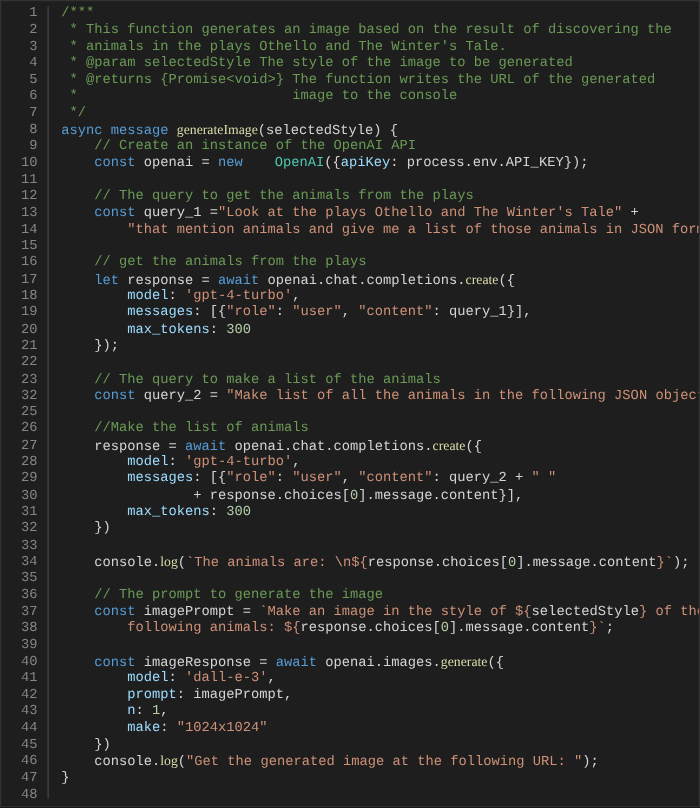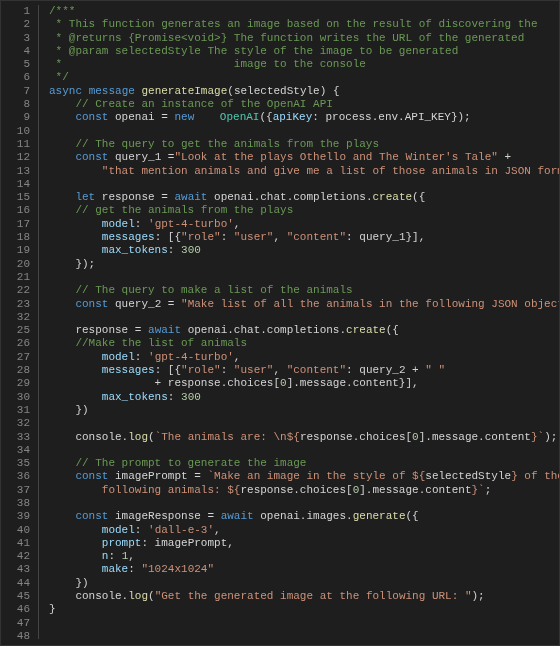--- a/index.html
+++ b/index.html
@@ -12,21 +12,21 @@
   }
   .gutter{
     width:38px;flex:none;text-align:right;color:#858585;
     padding-right:8px;box-sizing:border-box;user-select:none;
     border-right:1px solid #444;
   }
   .gutter div,.code div{height:13.3px;white-space:pre;}
   .code{flex:1;padding-left:10px;overflow:hidden;}
   .cm{color:#6a9955;}            
   .kw{color:#569cd6;}            
-  .fn{color:#dcdcaa;}            
+  .fn{color:#dcdcaa;font-family:Liberation Serif, serif;}            
   .cls{color:#4ec9b0;padding-left:19px;}           
   .str{color:#ce9178;}           
   .num{color:#b5cea8;}           
   .prop{color:#9cdcfe;}          
 </style>
 </head>
 <body>
 
 <div class="editor">
   <div class="gutter">
@@ -75,44 +75,45 @@
       <div>43</div>
       <div>44</div>
       <div>45</div>
       <div>46</div>
       <div>47</div>
       <div>48</div>
     </div>
   <div class="code">
       <div><span class="cm">/***</span></div>
       <div><span class="cm"> * This function generates an image based on the result of discovering the</span></div>
+      <div><span class="cm"> * animals in the plays Othello and The Winter's Tale.</span></div>
+      <div><span class="cm"> * @param selectedStyle The style of the image to be generated</span></div>
       <div><span class="cm"> * @returns {Promise&lt;void&gt;} The function writes the URL of the generated</span></div>
-      <div><span class="cm"> * @param selectedStyle The style of the image to be generated</span></div>
       <div><span class="cm"> *                          image to the console</span></div>
       <div><span class="cm"> */</span></div>
       <div><span class="kw">async</span> <span class="kw">message</span> <span class="fn">generateImage</span>(selectedStyle) {</div>
       <div><span class="cm">    // Create an instance of the OpenAI API</span></div>
       <div>    <span class="kw">const</span> openai = <span class="kw">new</span> <span class="cls">OpenAI</span>({<span class="prop">apiKey</span>: process.env.API_KEY});</div>
       <div></div>
       <div><span class="cm">    // The query to get the animals from the plays</span></div>
       <div>    <span class="kw">const</span> query_1 =<span class="str">"Look at the plays Othello and The Winter's Tale"</span> +</div>
       <div>        <span class="str">"that mention animals and give me a list of those animals in JSON format"</span>;</div>
       <div></div>
+      <div><span class="cm">    // get the animals from the plays</span></div>
       <div>    <span class="kw">let</span> response = <span class="kw">await</span> openai.chat.completions.<span class="fn">create</span>({</div>
-      <div><span class="cm">    // get the animals from the plays</span></div>
       <div>        <span class="prop">model</span>: <span class="str">'gpt-4-turbo'</span>,</div>
       <div>        <span class="prop">messages</span>: [{<span class="str">"role"</span>: <span class="str">"user"</span>, <span class="str">"content"</span>: query_1}],</div>
       <div>        <span class="prop">max_tokens</span>: <span class="num">300</span></div>
       <div>    });</div>
       <div></div>
       <div><span class="cm">    // The query to make a list of the animals</span></div>
       <div>    <span class="kw">const</span> query_2 = <span class="str">"Make list of all the animals in the following JSON object"</span>;</div>
       <div></div>
+      <div><span class="cm">    //Make the list of animals</span></div>
       <div>    response = <span class="kw">await</span> openai.chat.completions.<span class="fn">create</span>({</div>
-      <div><span class="cm">    //Make the list of animals</span></div>
       <div>        <span class="prop">model</span>: <span class="str">'gpt-4-turbo'</span>,</div>
       <div>        <span class="prop">messages</span>: [{<span class="str">"role"</span>: <span class="str">"user"</span>, <span class="str">"content"</span>: query_2 + <span class="str">" "</span></div>
       <div>                + response.choices[<span class="num">0</span>].message.content}],</div>
       <div>        <span class="prop">max_tokens</span>: <span class="num">300</span></div>
       <div>    })</div>
       <div></div>
       <div>    console.<span class="fn">log</span>(<span class="str">`The animals are: \n${</span>response.choices[<span class="num">0</span>].message.content<span class="str">}`</span>);</div>
       <div></div>
       <div><span class="cm">    // The prompt to generate the image</span></div>
       <div>    <span class="kw">const</span> imagePrompt = <span class="str">`Make an image in the style of ${</span>selectedStyle<span class="str">} of the</span></div>

